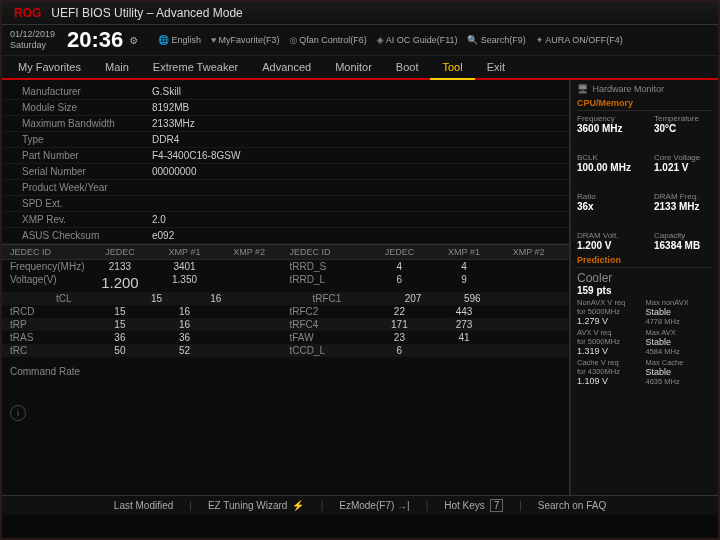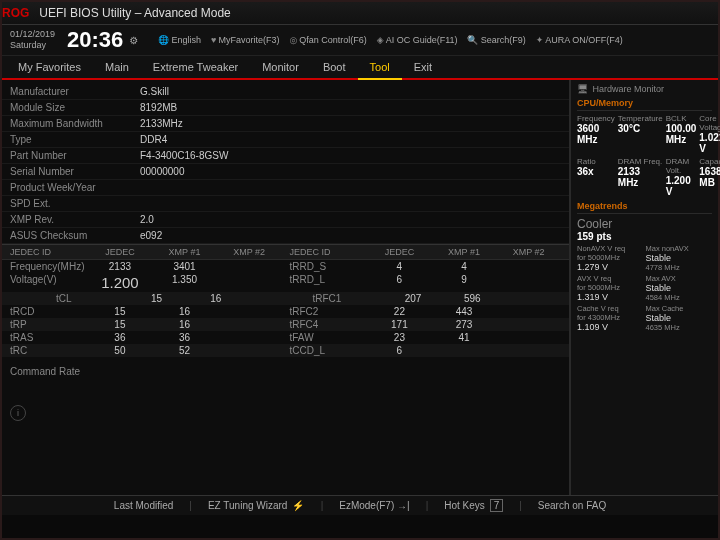--- a/index.html
+++ b/index.html
@@ -10,21 +10,21 @@
       font-family: 'Segoe UI', Arial, sans-serif;
       font-size: 11px;
       color: #ccc;
       overflow: hidden;
     }
 
     
     .title-bar {
       background: linear-gradient(180deg, #1a1a1a 0%, #111 100%);
       border-bottom: 1px solid #333;
-      padding: 4px 0;
+      padding: 4px 12px;
       display: flex;
       align-items: center;
       gap: 6px;
     }
     .title-bar .rog-logo {
       color: #cc0000;
       font-weight: bold;
       font-size: 12px;
       margin-right: 4px;
     }
@@ -101,21 +101,21 @@
     .left-panel {
       flex: 1;
       background: #0d0d0d;
       overflow-y: auto;
       padding: 4px 0;
       border-right: 1px solid #2a2a2a;
     }
 
     .info-row {
       display: flex;
-      padding: 2px 8px;
+      padding: 2px 20px;
       border-bottom: 1px solid #1a1a1a;
     }
     .info-row .label {
       color: #888;
       width: 130px;
       font-size: 10px;
       flex-shrink: 0;
     }
     .info-row .value {
       color: #ccc;
@@ -141,22 +141,22 @@
     .section-title {
       color: #cc6600;
       font-size: 9px;
       font-weight: bold;
       margin: 4px 0 3px 0;
       border-bottom: 1px solid #2a2a2a;
       padding-bottom: 2px;
     }
     .hw-grid {
       display: grid;
-      grid-template-columns: 1fr 1fr 1fr 1fr;
-      gap: 3px;
+      grid-template-columns: 1fr 1fr;
+      gap: 19px;
       margin-bottom: 4px;
     }
     .hw-item .hw-label {
       color: #888;
       font-size: 8px;
     }
     .hw-item .hw-value {
       color: #fff;
       font-size: 10px;
       font-weight: bold;
@@ -268,20 +268,21 @@
         <span class="icon">✦</span>
         <span>AURA ON/OFF(F4)</span>
       </span>
     </div>
   </div>
 
   <div class="nav-bar">
     <div class="nav-item">My Favorites</div>
     <div class="nav-item">Main</div>
     <div class="nav-item">Extreme Tweaker</div>
+    <div class="nav-item">Advanced</div>
     <div class="nav-item">Monitor</div>
     <div class="nav-item">Boot</div>
     <div class="nav-item active">Tool</div>
     <div class="nav-item">Exit</div>
   </div>
 
   <div class="main-content">
 
     <div class="left-panel">
 
@@ -453,21 +454,21 @@
         <div class="hw-item">
           <div class="hw-label">DRAM Volt.</div>
           <div class="hw-value">1.200 V</div>
         </div>
         <div class="hw-item">
           <div class="hw-label">Capacity</div>
           <div class="hw-value">16384 MB</div>
         </div>
       </div>
 
-      <div class="section-title">Megatrends</div>
+      <div class="section-title">Prediction</div>
 
       <div class="prediction-item">
         <div class="pred-label">Cooler</div>
         <div class="pred-value">159 pts</div>
       </div>
 
       <div class="pred-grid">
         <div class="pred-grid-item">
           <div class="pg-label">NonAVX V req</div>
           <div class="pg-label">for 5000MHz</div>

